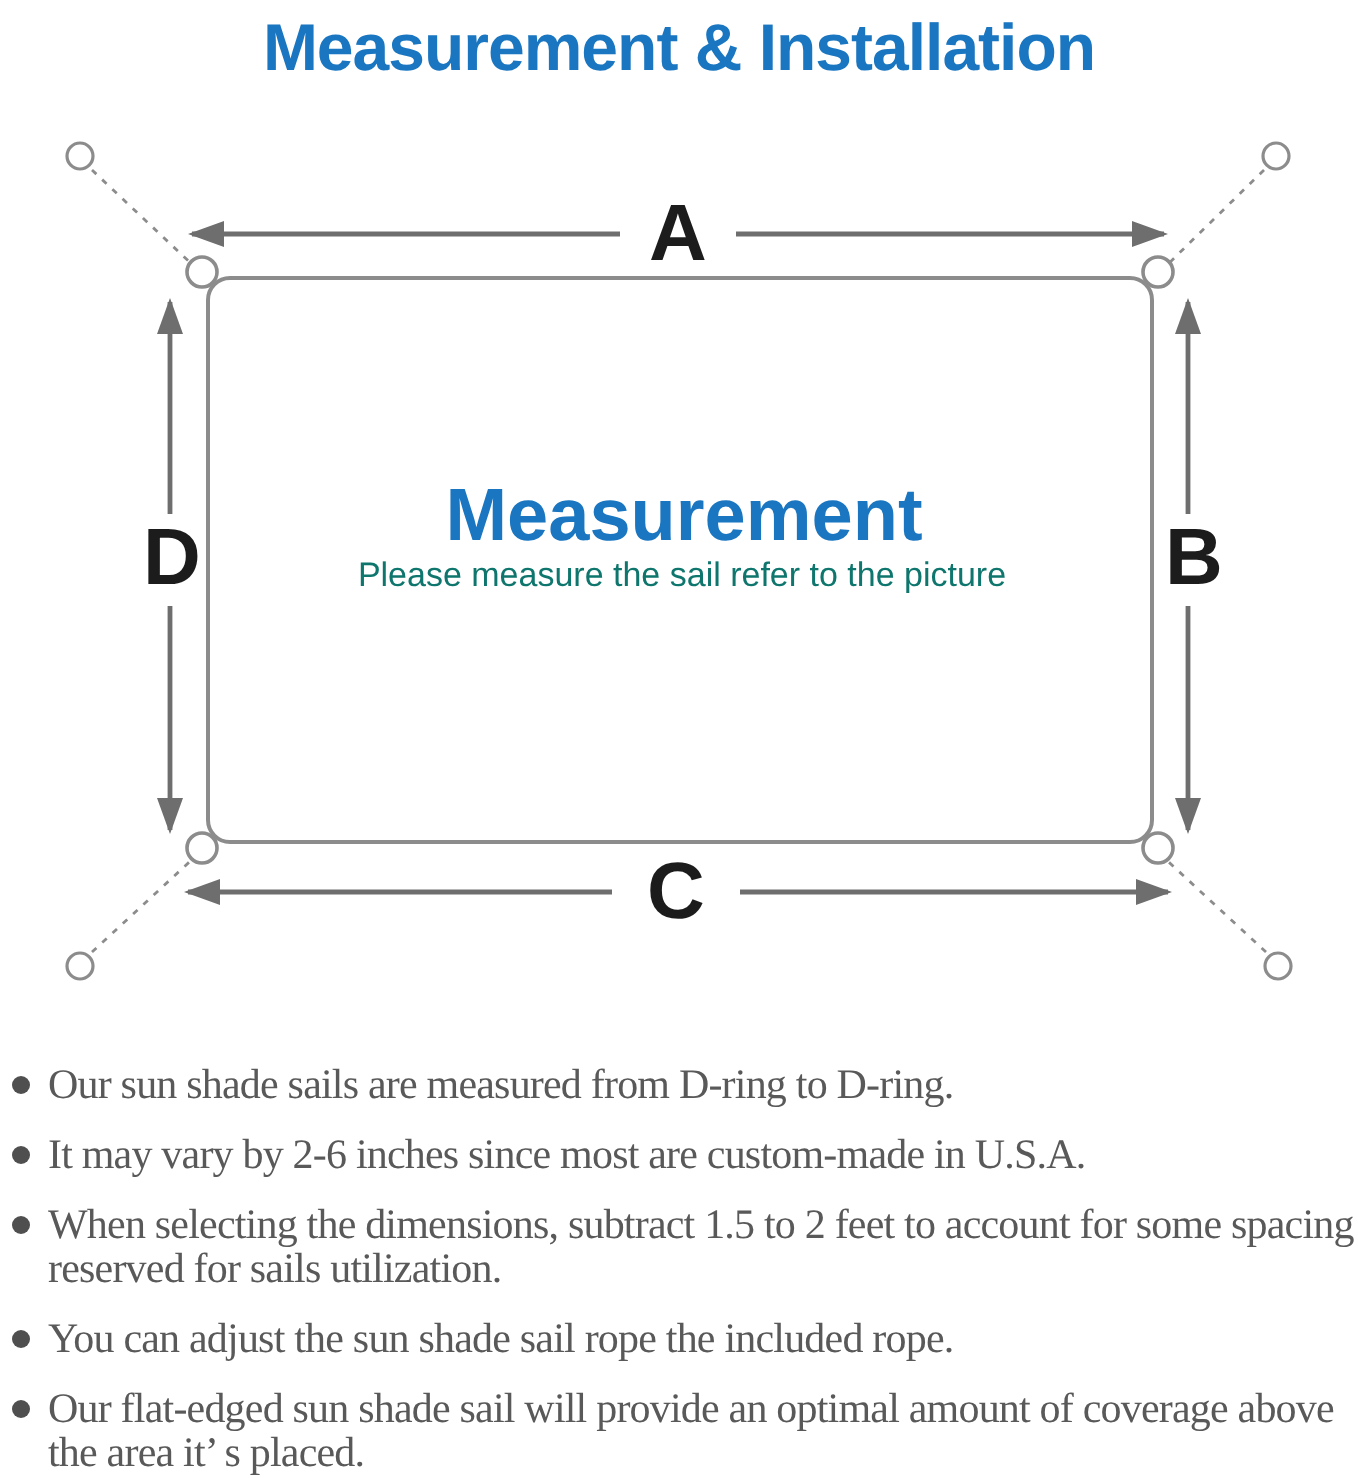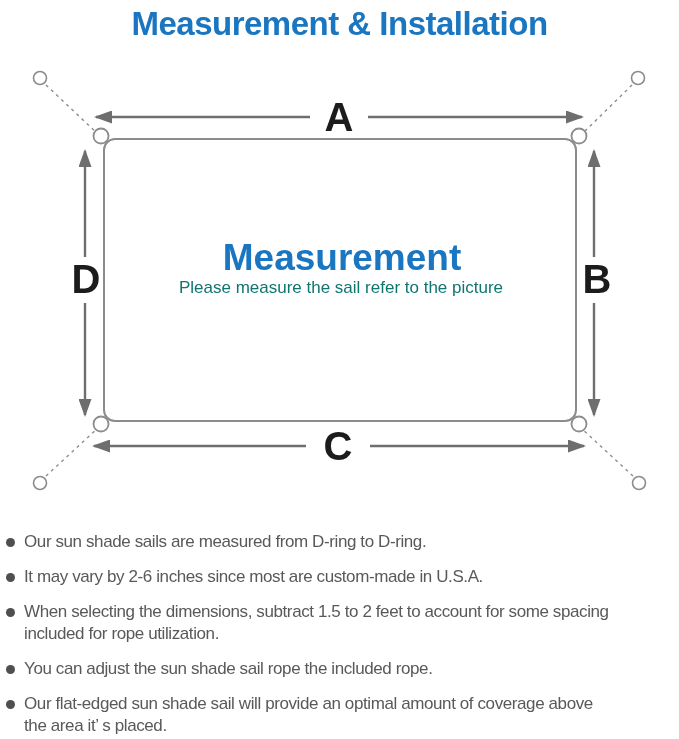--- a/index.html
+++ b/index.html
@@ -85,24 +85,25 @@
   }
   .dot {
     flex: 0 0 auto;
     width: 9px;
     height: 9px;
     border-radius: 50%;
     background: #4f4f4f;
     margin: 7px 9px 0 0;
   }
   .bullet-text {
-    font-size: 17px;
+    font-size: 21px;
     line-height: 22px;
     letter-spacing: -0.4px;
     color: #595959;
+    font-family: Liberation Serif, serif;
   }
   .bullet-text span {
     display: block;
     white-space: nowrap;
   }
 </style>
 </head>
 <body>
 
 <div class="page">
@@ -166,21 +167,21 @@
     <li>
       <span class="dot"></span>
       <div class="bullet-text">
         <span>It may vary by 2-6 inches since most are custom-made in U.S.A.</span>
       </div>
     </li>
     <li>
       <span class="dot"></span>
       <div class="bullet-text">
         <span>When selecting the dimensions, subtract 1.5 to 2 feet to account for some spacing</span>
-        <span>included for rope utilization.</span>
+        <span>reserved for sails utilization.</span>
       </div>
     </li>
     <li>
       <span class="dot"></span>
       <div class="bullet-text">
         <span>You can adjust the sun shade sail rope the included rope.</span>
       </div>
     </li>
     <li>
       <span class="dot"></span>

